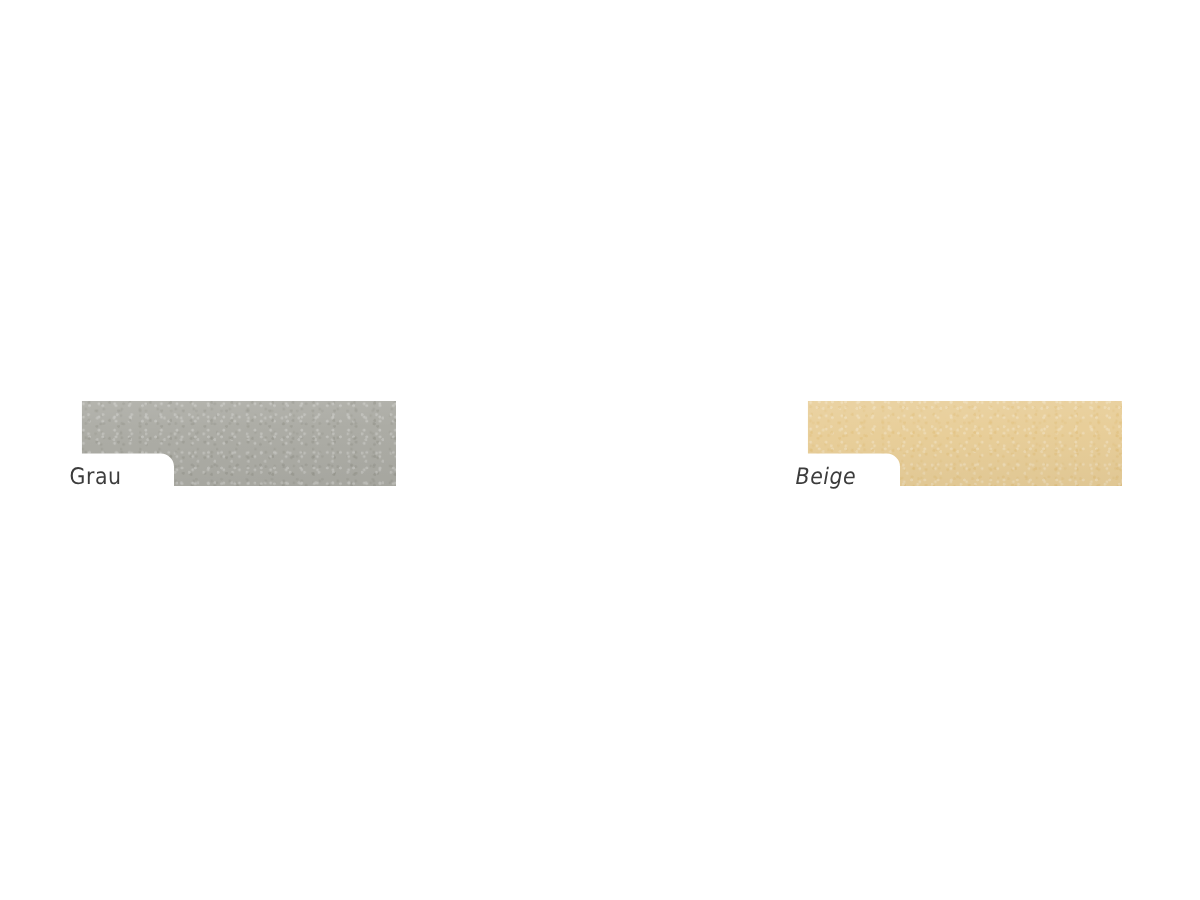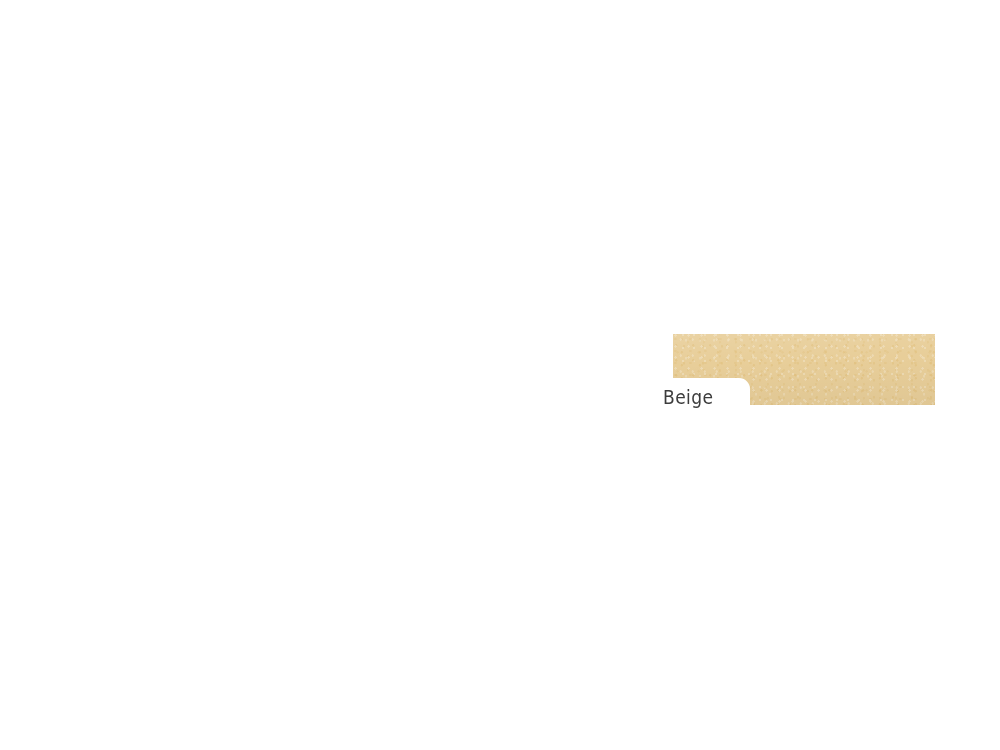--- a/index.html
+++ b/index.html
@@ -83,20 +83,27 @@
     letter-spacing: .4px;
     color: #3c3c3c;
     line-height: 1;
     white-space: nowrap;
   }
 </style>
 </head>
 <body>
 
 <div id="swatch-board" style="background: rgb(255, 255, 255);">
-    <div class="swatch" style="left: 673px; top: 334px; width: 262px; height: 71px;">
+    <div class="swatch" style="left: 68px; top: 334px; width: 262px; height: 71px;">
+      <div class="swatch-fill" style="background: rgb(172, 172, 165);">
+        <div class="swatch-texture" style="background-position: 0px 0px;"></div>
+        <div class="swatch-shade"></div>
+      </div>
+      <div class="swatch-label">Grau</div>
+    </div>
+    <div class="swatch" style="left: 673px; top: 334px; width: 262px; height: 71px; font-style: italic;">
       <div class="swatch-fill" style="background: rgb(232, 206, 153);">
         <div class="swatch-texture" style="background-position: 14px 10px;"></div>
         <div class="swatch-shade"></div>
       </div>
       <div class="swatch-label">Beige</div>
     </div>
   </div>
 
 </body></html>

